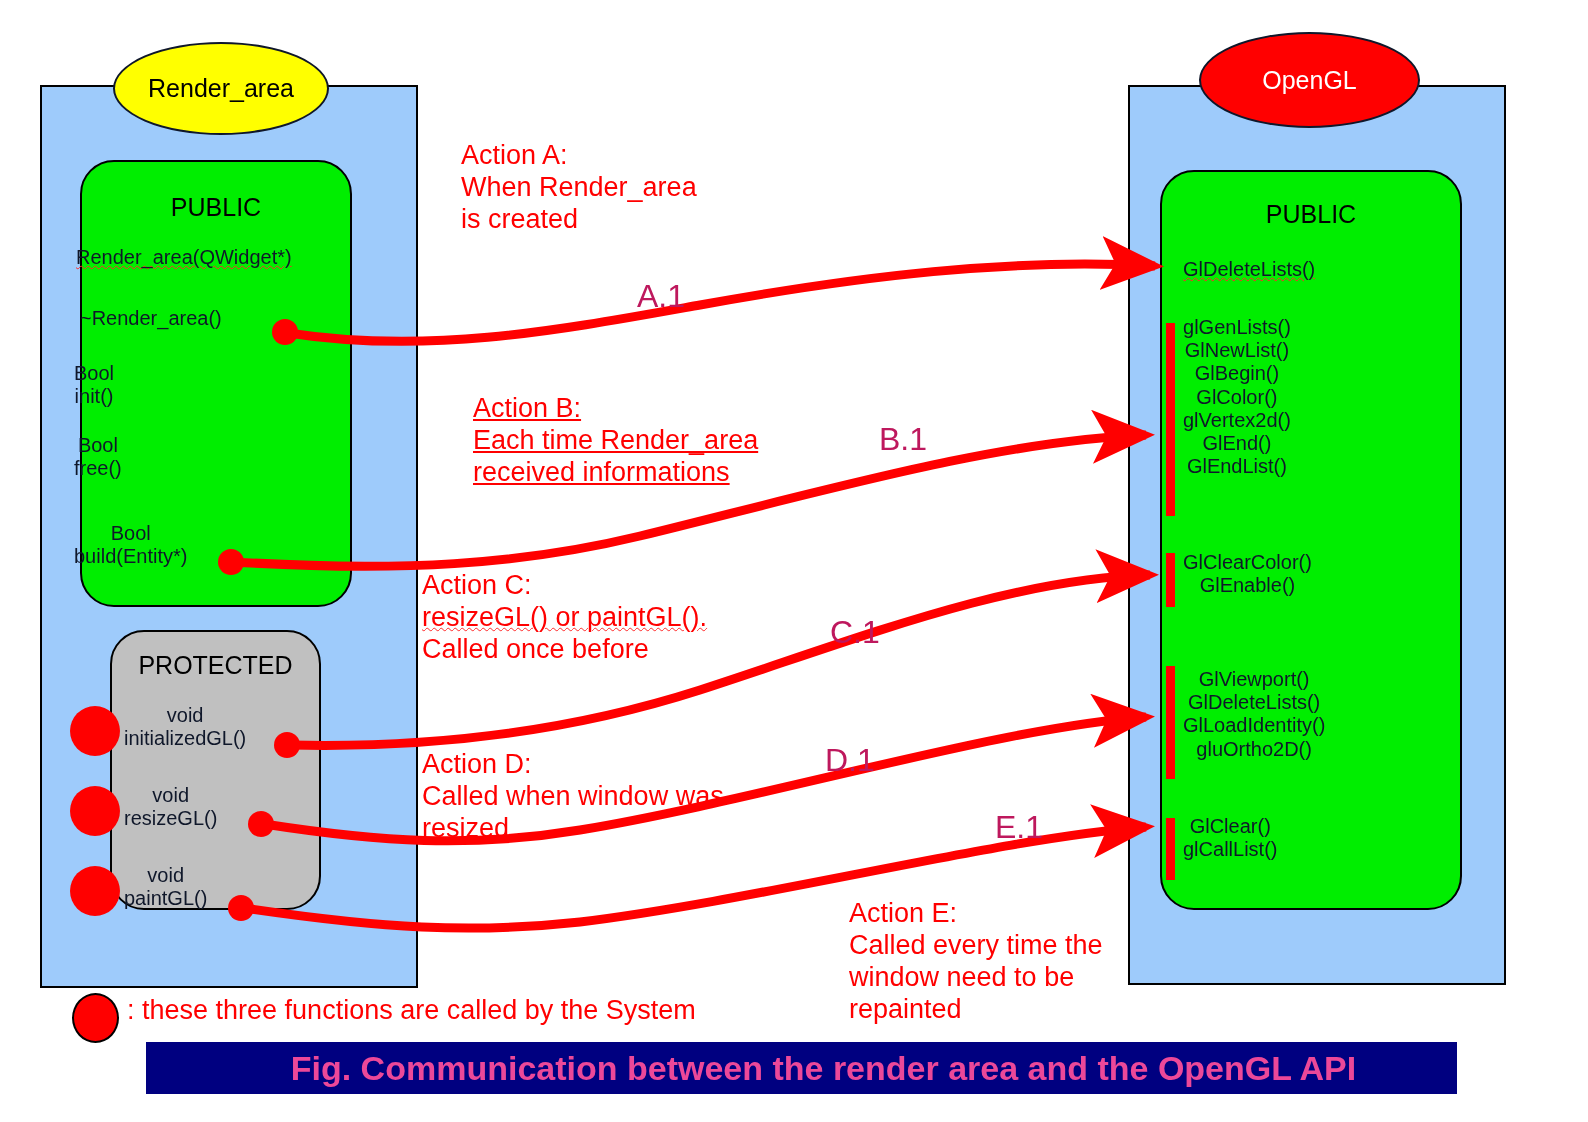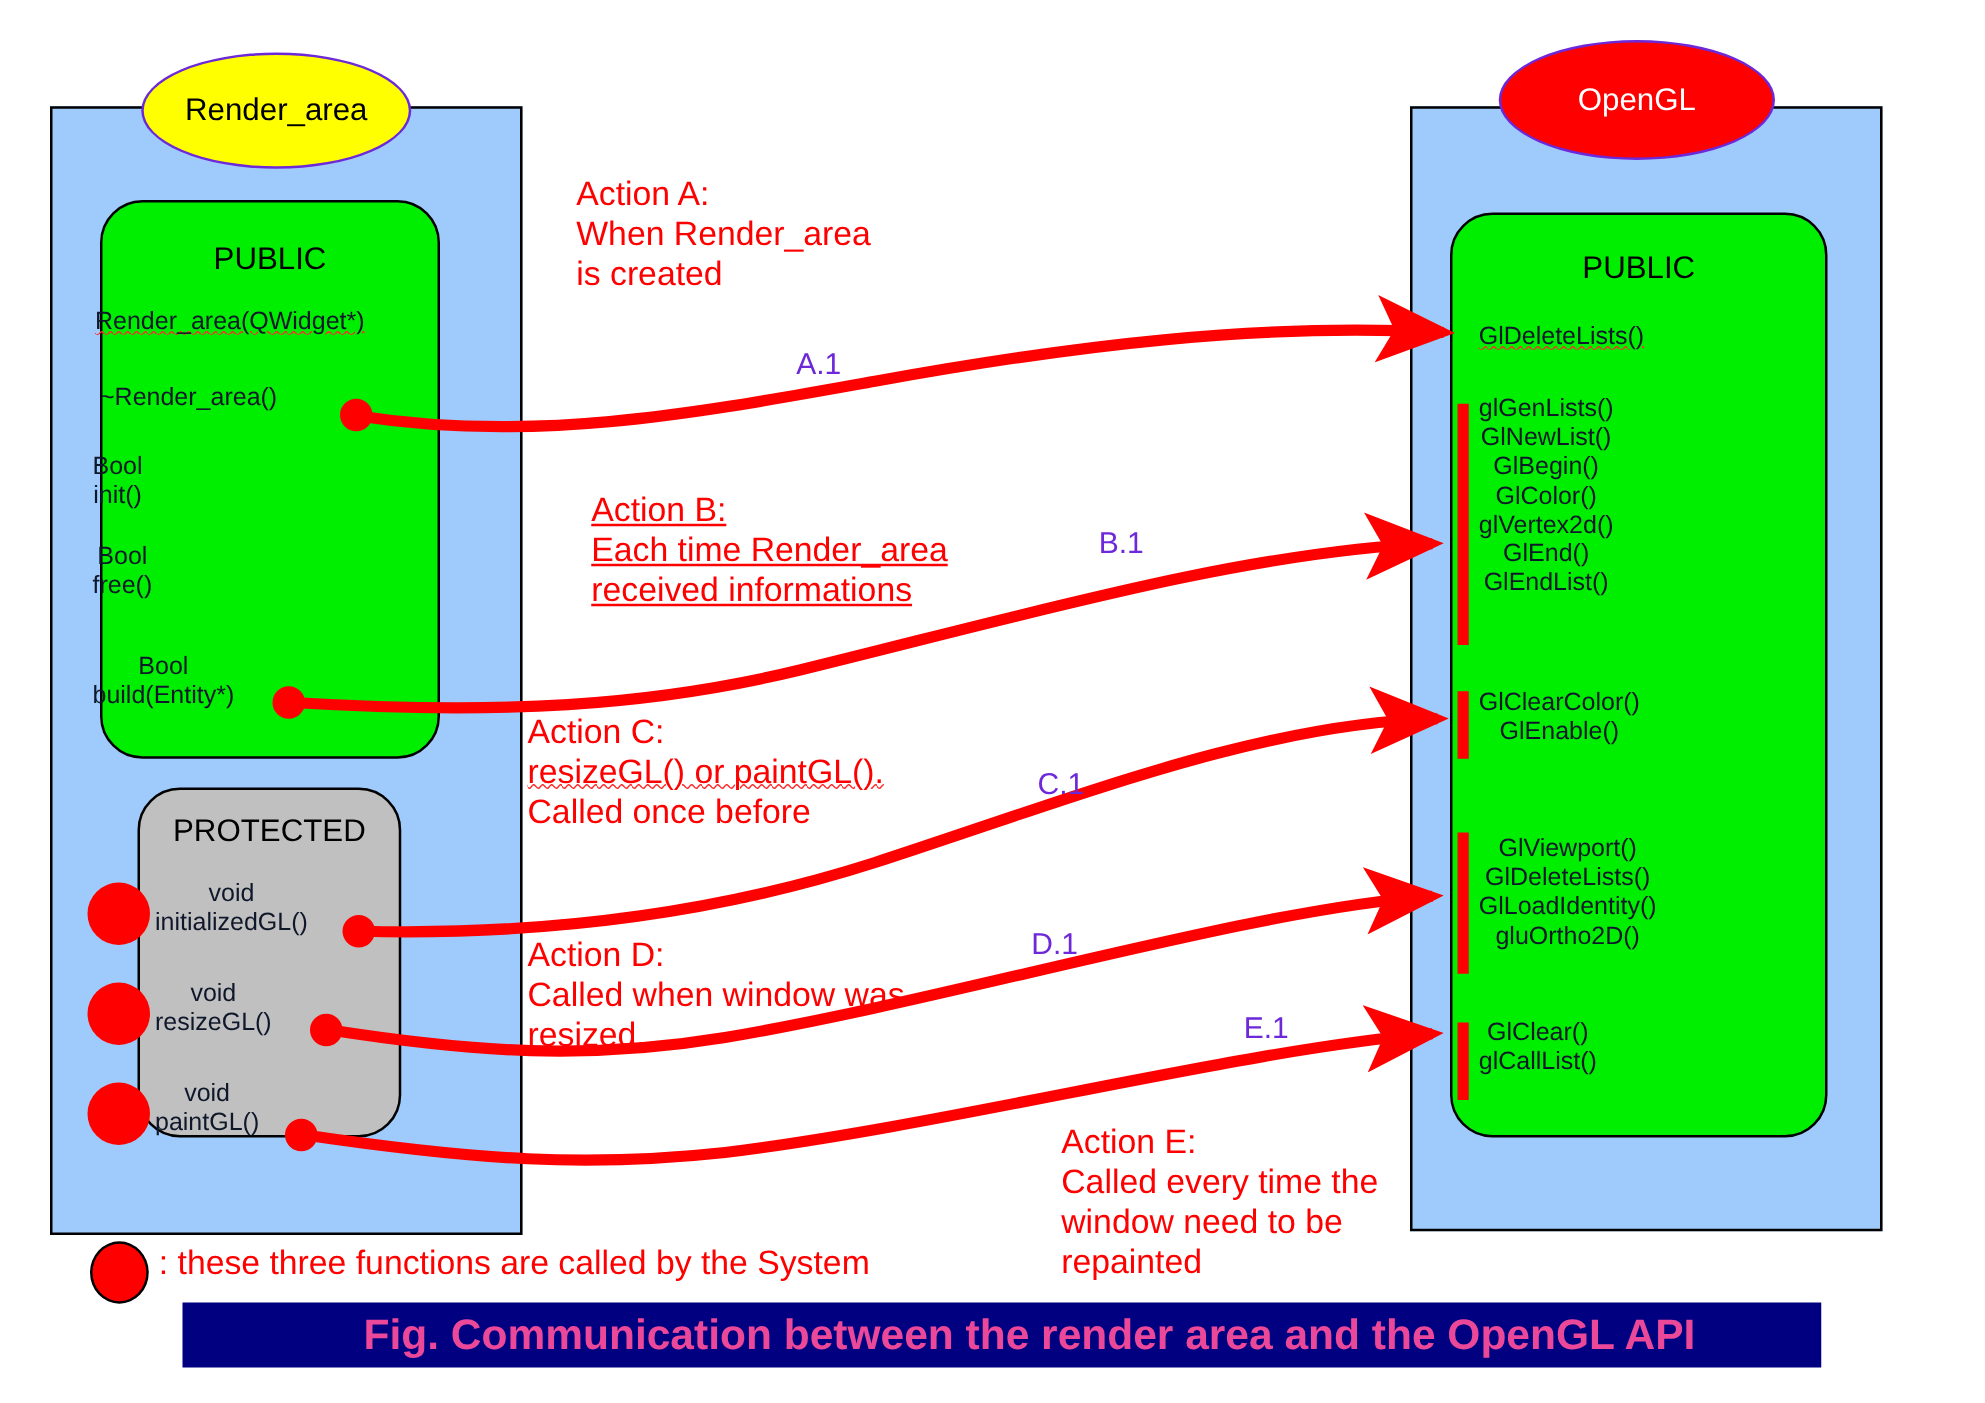--- a/index.html
+++ b/index.html
@@ -22,21 +22,21 @@
     background: #9ecbfb;
     border: 2px solid #000000;
     box-sizing: border-box;
   }
   #panel-left  { left: 40px;  top: 85px;  width: 378px;  height: 903px; }
   #panel-right { left: 1128px; top: 85px; width: 378px;  height: 900px; }
 
   
   .title-ellipse {
     position: absolute;
-    border: 2px solid #6d28d9;
+    border: 2px solid #0f172a;
     border-radius: 50%;
     display: flex;
     align-items: center;
     justify-content: center;
     box-sizing: border-box;
     font-size: 25px;
   }
   #ellipse-render-area {
     left: 113px; top: 42px; width: 216px; height: 93px;
     background: #ffff00;
@@ -174,22 +174,22 @@
   }
   #ann-a { left: 461px; top: 140px; }
   #ann-b { left: 473px; top: 393px; text-decoration: underline; }
   #ann-c { left: 422px; top: 570px; }
   #ann-d { left: 422px; top: 749px; }
   #ann-e { left: 849px; top: 898px; }
 
   
   .step-label {
     position: absolute;
-    color: #6d28d9;
-    font-size: 24px;
+    color: #be185d;
+    font-size: 32px;
   }
   #step-a1 { left: 637px; top: 278px; }
   #step-b1 { left: 879px; top: 421px; }
   #step-c1 { left: 830px; top: 614px; }
   #step-d1 { left: 825px; top: 742px; }
   #step-e1 { left: 995px; top: 809px; }
 
   
   #legend-dot {
     position: absolute;

